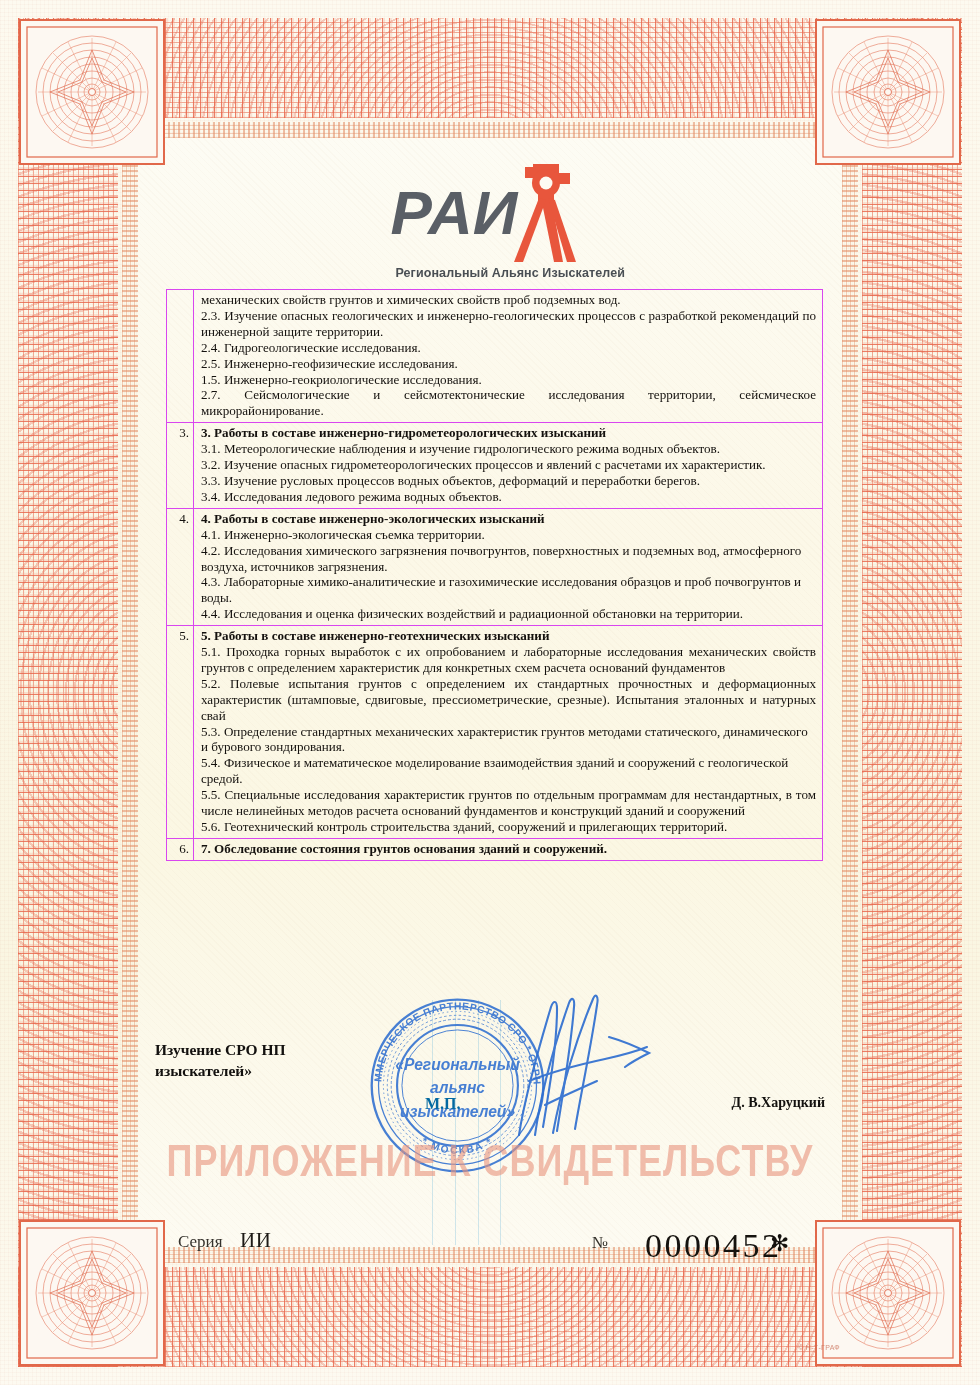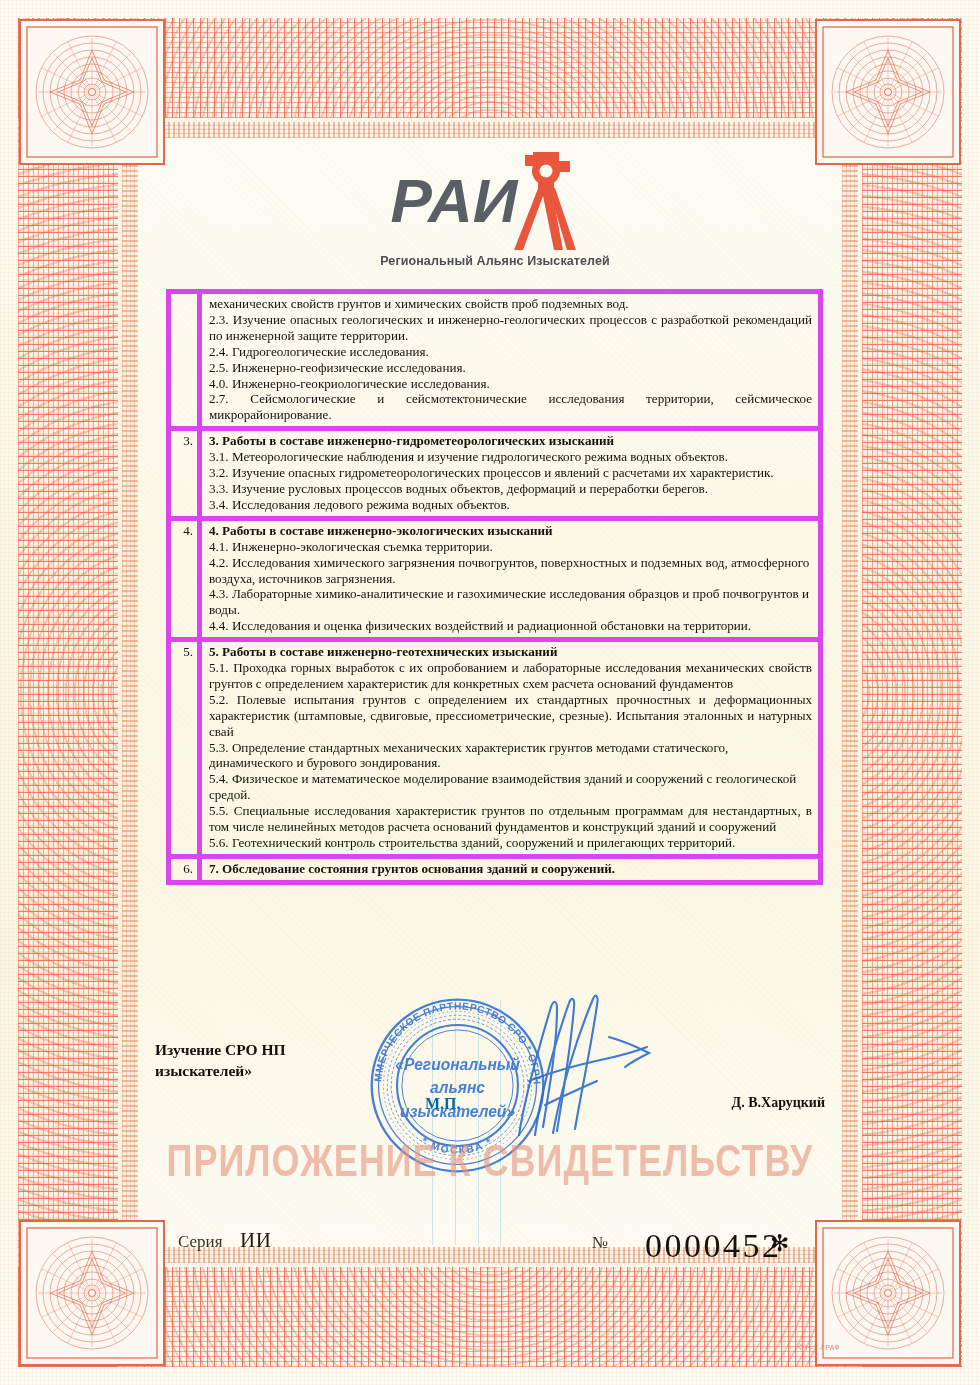--- a/index.html
+++ b/index.html
@@ -97,37 +97,37 @@
 
   
   .field{
     position:absolute;left:138px;top:138px;right:138px;bottom:138px;
     background:
       repeating-linear-gradient(45deg, rgba(214,190,160,.06) 0 1px, rgba(255,255,255,0) 1px 5px),
       linear-gradient(180deg,#fdfcf4 0%,#fcf8e8 35%,#fbf7e3 65%,#fdfbf2 100%);
   }
 
   
-  .logo-wrap{position:absolute;left:365px;top:152px;width:260px;text-align:center;}
+  .logo-wrap{position:absolute;left:365px;top:164px;width:260px;text-align:right;}
   .logo-svg{display:block;margin:0 auto;}
   .logo-tagline{
     font-family:"Liberation Sans", sans-serif;
     font-size:12.5px;font-weight:700;color:#4a4f54;
     letter-spacing:.1px;margin-top:2px;white-space:nowrap;
   }
 
   
   .tbl{
     position:absolute;left:166px;top:289px;width:657px;
     border-collapse:collapse;
     font-family:"Liberation Serif", serif;
     font-size:13.1px;color:#14110e;
   }
   .tbl td{
-    border:5px solid #d946ef;
+    border:1px solid #d946ef;
     padding:2px 5px 3px 7px;
     vertical-align:top;
     line-height:1.215;
   }
   .tbl td.num{
     width:20px;text-align:right;padding-right:4px;padding-left:2px;
     white-space:nowrap;
   }
   .tbl td.body{padding-left:7px;padding-right:6px;}
   .hdr{font-weight:bold;}
@@ -366,21 +366,21 @@
 <table class="tbl">
   <tbody>
 
     <tr>
       <td class="num"></td>
       <td class="body">
         <p class="ln">механических свойств грунтов и химических свойств проб подземных вод.</p>
         <p class="ln just">2.3. Изучение опасных геологических и инженерно-геологических процессов с разработкой рекомендаций по инженерной защите территории.</p>
         <p class="ln">2.4. Гидрогеологические исследования.</p>
         <p class="ln">2.5. Инженерно-геофизические исследования.</p>
-        <p class="ln">4.0. Инженерно-геокриологические исследования.</p>
+        <p class="ln">1.5. Инженерно-геокриологические исследования.</p>
         <p class="ln just">2.7. Сейсмологические и сейсмотектонические исследования территории, сейсмическое микрорайонирование.</p>
       </td>
     </tr>
 
     <tr>
       <td class="num">3.</td>
       <td class="body">
         <p class="ln hdr">3. Работы в составе инженерно-гидрометеорологических изысканий</p>
         <p class="ln">3.1. Метеорологические наблюдения и изучение гидрологического режима водных объектов.</p>
         <p class="ln just">3.2. Изучение опасных гидрометеорологических процессов и явлений с расчетами их характеристик.</p>

